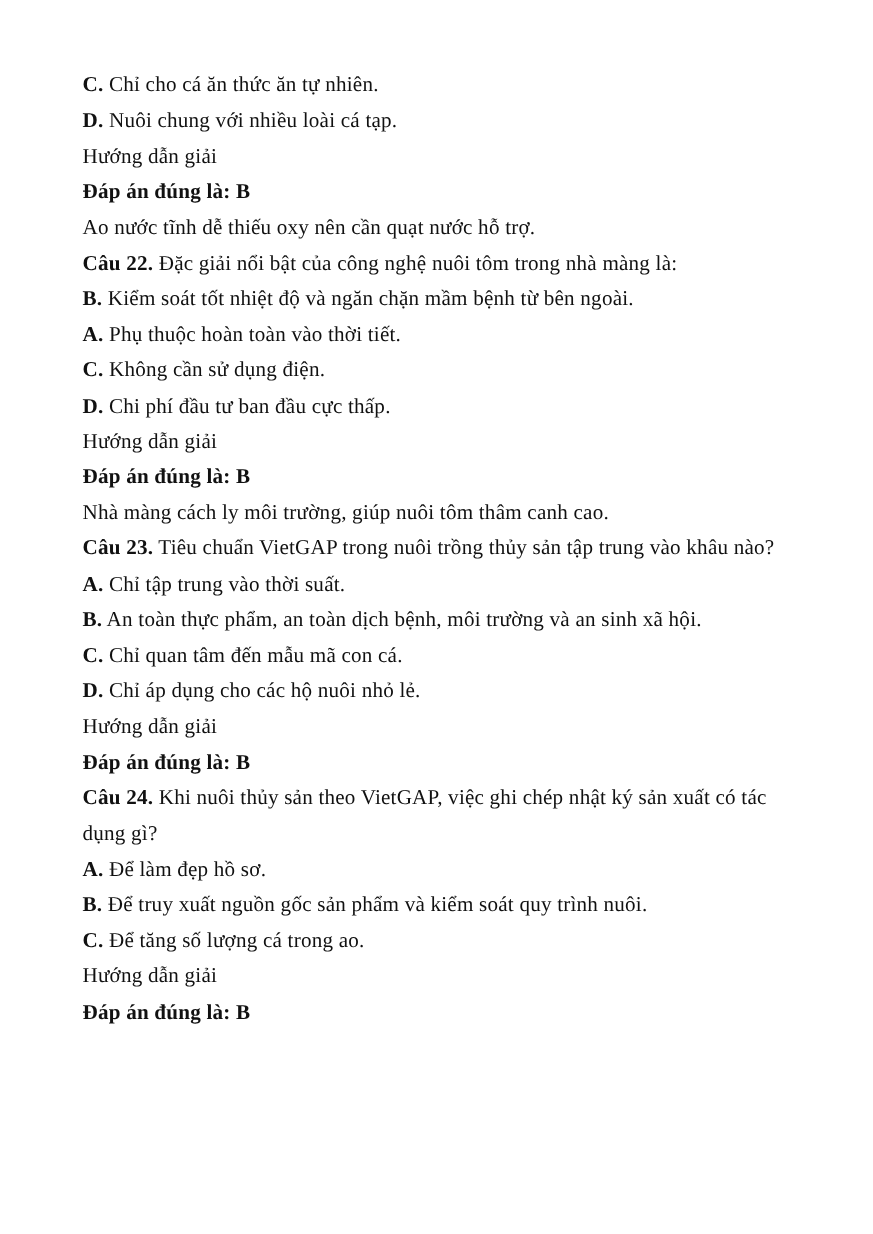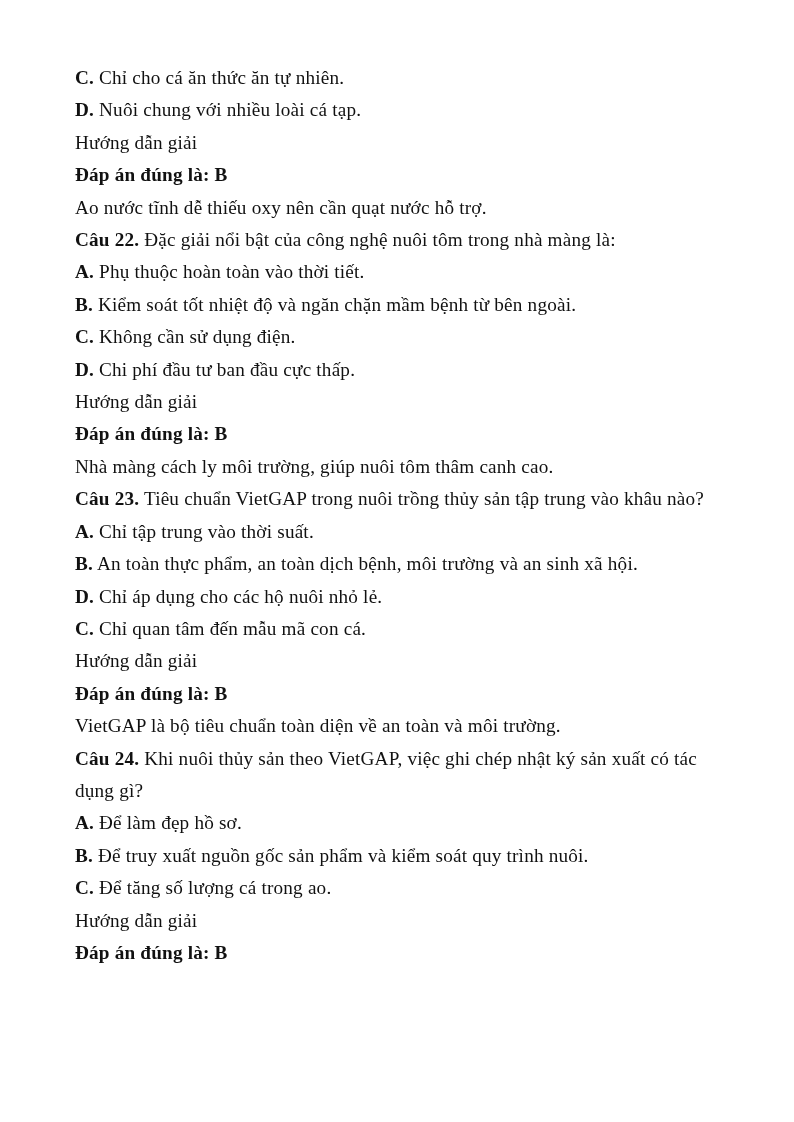--- a/index.html
+++ b/index.html
@@ -54,35 +54,34 @@
 <body>
 
 <div class="page">
   <div class="doc-body">
       <p class="line opt"><span class="lbl">C.</span> <span>Chỉ cho cá ăn thức ăn tự nhiên.</span></p>
       <p class="line opt"><span class="lbl">D.</span> <span>Nuôi chung với nhiều loài cá tạp.</span></p>
       <p class="line heading"><span>Hướng dẫn giải</span></p>
       <p class="line answer"><span>Đáp án đúng là: B</span></p>
       <p class="line explain"><span>Ao nước tĩnh dễ thiếu oxy nên cần quạt nước hỗ trợ.</span></p>
       <p class="line question"><span class="lbl">Câu 22.</span> <span>Đặc giải nổi bật của công nghệ nuôi tôm trong nhà màng là:</span></p>
+      <p class="line opt"><span class="lbl">B.</span> <span>Kiểm soát tốt nhiệt độ và ngăn chặn mầm bệnh từ bên ngoài.</span></p>
       <p class="line opt"><span class="lbl">A.</span> <span>Phụ thuộc hoàn toàn vào thời tiết.</span></p>
-      <p class="line opt"><span class="lbl">B.</span> <span>Kiểm soát tốt nhiệt độ và ngăn chặn mầm bệnh từ bên ngoài.</span></p>
       <p class="line opt"><span class="lbl">C.</span> <span>Không cần sử dụng điện.</span></p>
       <p class="line opt"><span class="lbl">D.</span> <span>Chi phí đầu tư ban đầu cực thấp.</span></p>
       <p class="line heading"><span>Hướng dẫn giải</span></p>
       <p class="line answer"><span>Đáp án đúng là: B</span></p>
       <p class="line explain"><span>Nhà màng cách ly môi trường, giúp nuôi tôm thâm canh cao.</span></p>
       <p class="line question"><span class="lbl">Câu 23.</span> <span>Tiêu chuẩn VietGAP trong nuôi trồng thủy sản tập trung vào khâu nào?</span></p>
       <p class="line opt"><span class="lbl">A.</span> <span>Chỉ tập trung vào thời suất.</span></p>
       <p class="line opt"><span class="lbl">B.</span> <span>An toàn thực phẩm, an toàn dịch bệnh, môi trường và an sinh xã hội.</span></p>
+      <p class="line opt"><span class="lbl">C.</span> <span>Chỉ quan tâm đến mẫu mã con cá.</span></p>
       <p class="line opt"><span class="lbl">D.</span> <span>Chỉ áp dụng cho các hộ nuôi nhỏ lẻ.</span></p>
-      <p class="line opt"><span class="lbl">C.</span> <span>Chỉ quan tâm đến mẫu mã con cá.</span></p>
       <p class="line heading"><span>Hướng dẫn giải</span></p>
       <p class="line answer"><span>Đáp án đúng là: B</span></p>
-      <p class="line explain"><span>VietGAP là bộ tiêu chuẩn toàn diện về an toàn và môi trường.</span></p>
       <p class="line question"><span class="lbl">Câu 24.</span> <span>Khi nuôi thủy sản theo VietGAP, việc ghi chép nhật ký sản xuất có tác dụng gì?</span></p>
       <p class="line opt"><span class="lbl">A.</span> <span>Để làm đẹp hồ sơ.</span></p>
       <p class="line opt"><span class="lbl">B.</span> <span>Để truy xuất nguồn gốc sản phẩm và kiểm soát quy trình nuôi.</span></p>
       <p class="line opt"><span class="lbl">C.</span> <span>Để tăng số lượng cá trong ao.</span></p>
       <p class="line heading"><span>Hướng dẫn giải</span></p>
       <p class="line answer"><span>Đáp án đúng là: B</span></p>
     </div>
 </div>
 
 </body></html>

